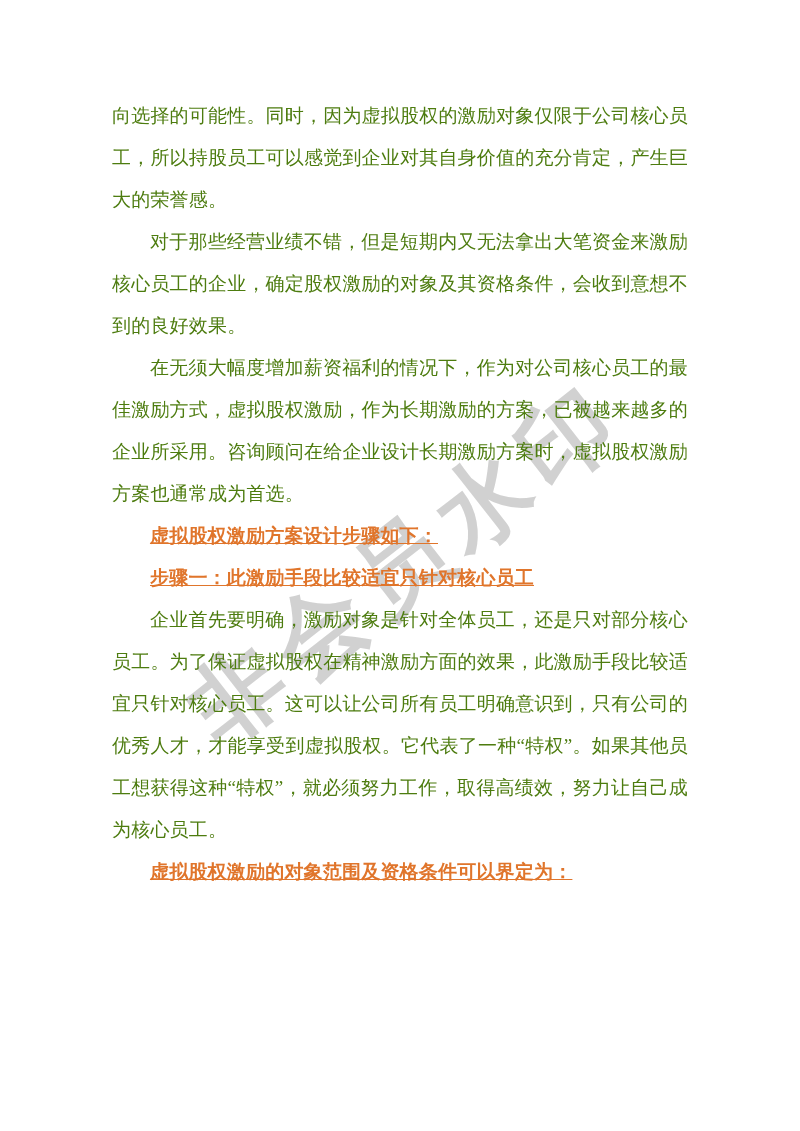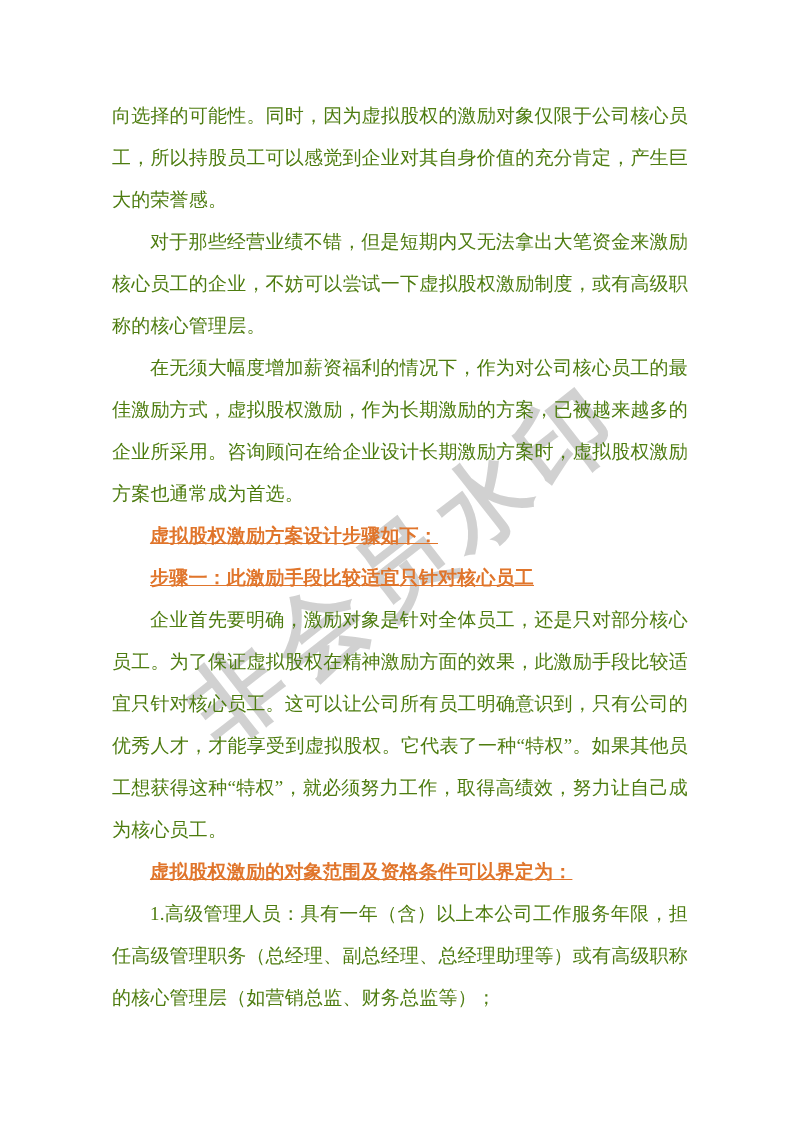--- a/index.html
+++ b/index.html
@@ -66,28 +66,27 @@
 <body>
 
 <div class="page">
 
   <div class="watermark">非会员水印</div>
 
   <div class="content">
 
     <p class="para">向选择的可能性。同时，因为虚拟股权的激励对象仅限于公司核心员工，所以持股员工可以感觉到企业对其自身价值的充分肯定，产生巨大的荣誉感。</p>
 
-    <p class="para indent">对于那些经营业绩不错，但是短期内又无法拿出大笔资金来激励核心员工的企业，不妨可以尝试一下虚拟股权激励制度，或有高级职称的核心管理层。</p>
+    <p class="para indent">对于那些经营业绩不错，但是短期内又无法拿出大笔资金来激励核心员工的企业，确定股权激励的对象及其资格条件，会收到意想不到的良好效果。</p>
 
     <p class="para indent">在无须大幅度增加薪资福利的情况下，作为对公司核心员工的最佳激励方式，虚拟股权激励，作为长期激励的方案，已被越来越多的企业所采用。咨询顾问在给企业设计长期激励方案时，虚拟股权激励方案也通常成为首选。</p>
 
     <p class="para indent heading">虚拟股权激励方案设计步骤如下：</p>
 
     <p class="para indent heading">步骤一：此激励手段比较适宜只针对核心员工</p>
 
     <p class="para indent">企业首先要明确，激励对象是针对全体员工，还是只对部分核心员工。为了保证虚拟股权在精神激励方面的效果，此激励手段比较适宜只针对核心员工。这可以让公司所有员工明确意识到，只有公司的优秀人才，才能享受到虚拟股权。它代表了一种“特权”。如果其他员工想获得这种“特权”，就必须努力工作，取得高绩效，努力让自己成为核心员工。</p>
 
     <p class="para indent heading">虚拟股权激励的对象范围及资格条件可以界定为：</p>
 
-    <p class="para indent">1.高级管理人员：具有一年（含）以上本公司工作服务年限，担任高级管理职务（总经理、副总经理、总经理助理等）或有高级职称的核心管理层（如营销总监、财务总监等）；</p>
 
   </div>
 </div>
 
 </body></html>

